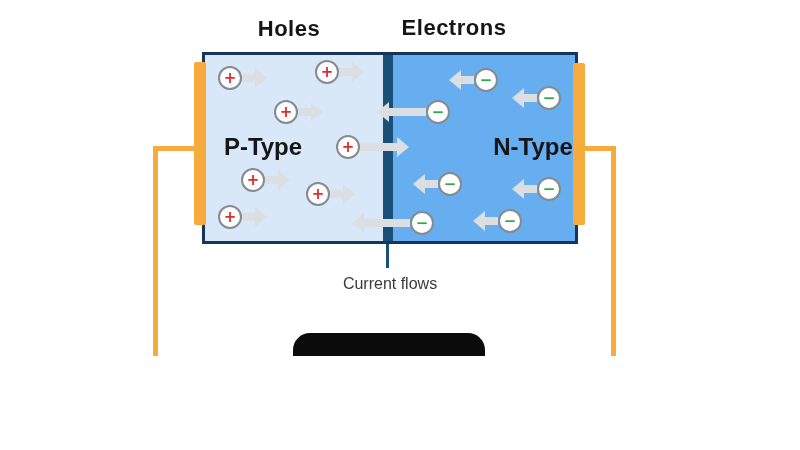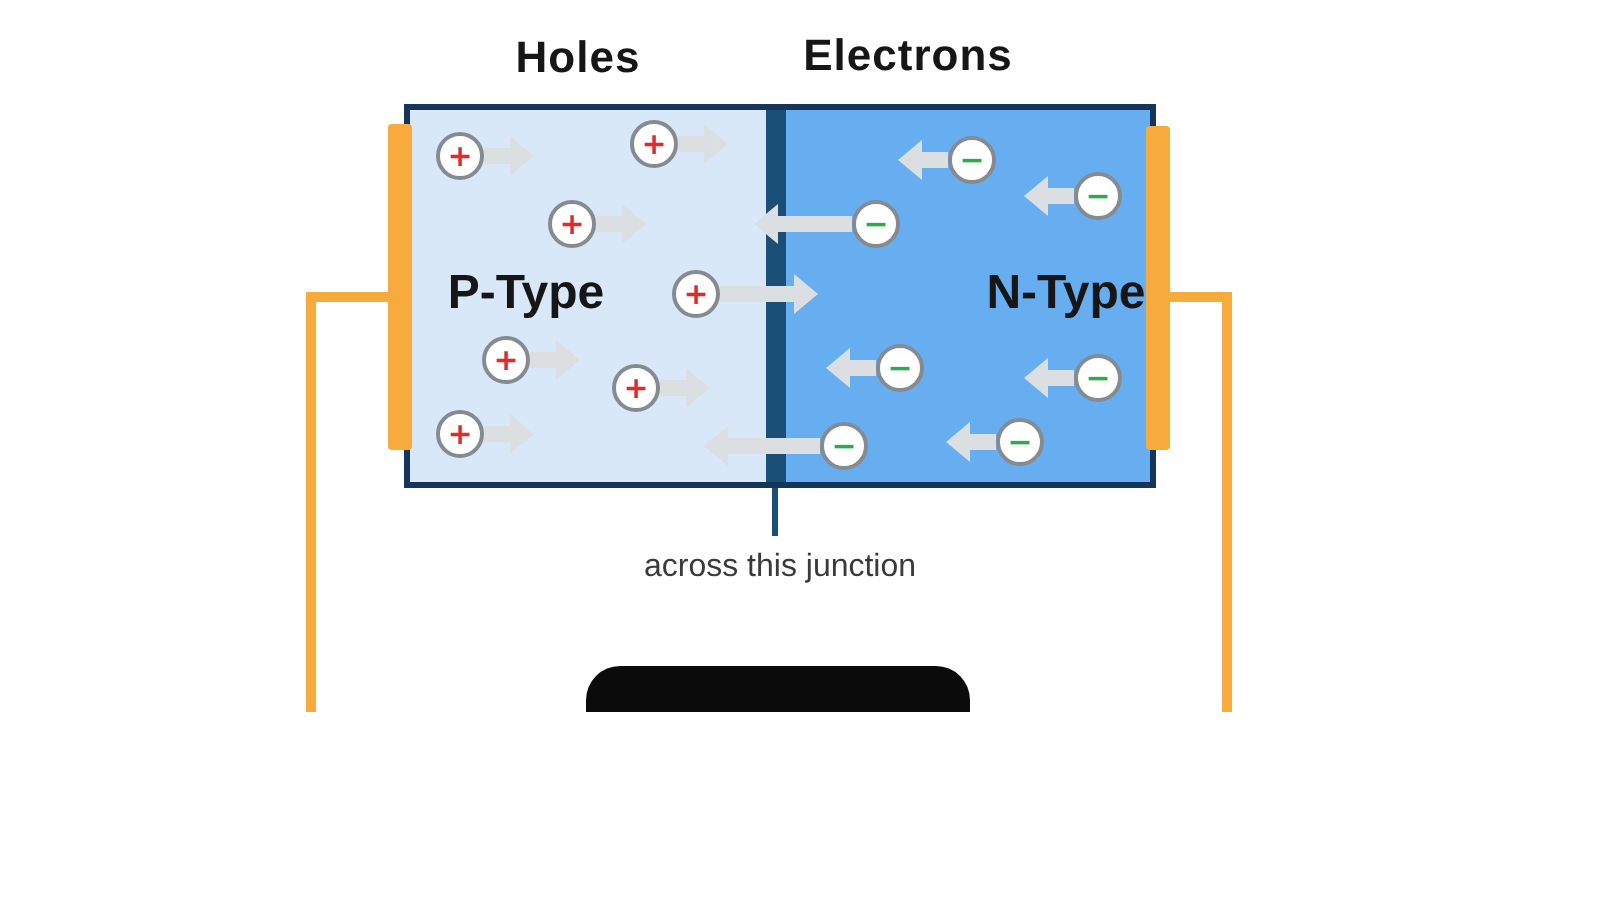--- a/index.html
+++ b/index.html
@@ -138,21 +138,21 @@
       </div>
       <div class="carrier electron" style="left: 410px; top: 211px;">−</div>
       <div class="arrow" style="top: 210px; width: 25px; left: 473px;">
         <span class="head head-left"></span>
         <span class="shaft"></span>
       </div>
       <div class="carrier electron" style="left: 498px; top: 209px;">−</div>
     </div>
 
   <div class="caption">
-    <div>across this junction</div>
+    <div>Current flows</div>
   </div>
 
   <div class="battery"></div>
   <div class="battery-nub"></div>
   <div class="bat-sign" style="left:332px;top:385px;">−</div>
   <div class="bat-sign" style="left:439px;top:385px;">+</div>
 
 </div>
 
 </body></html>

